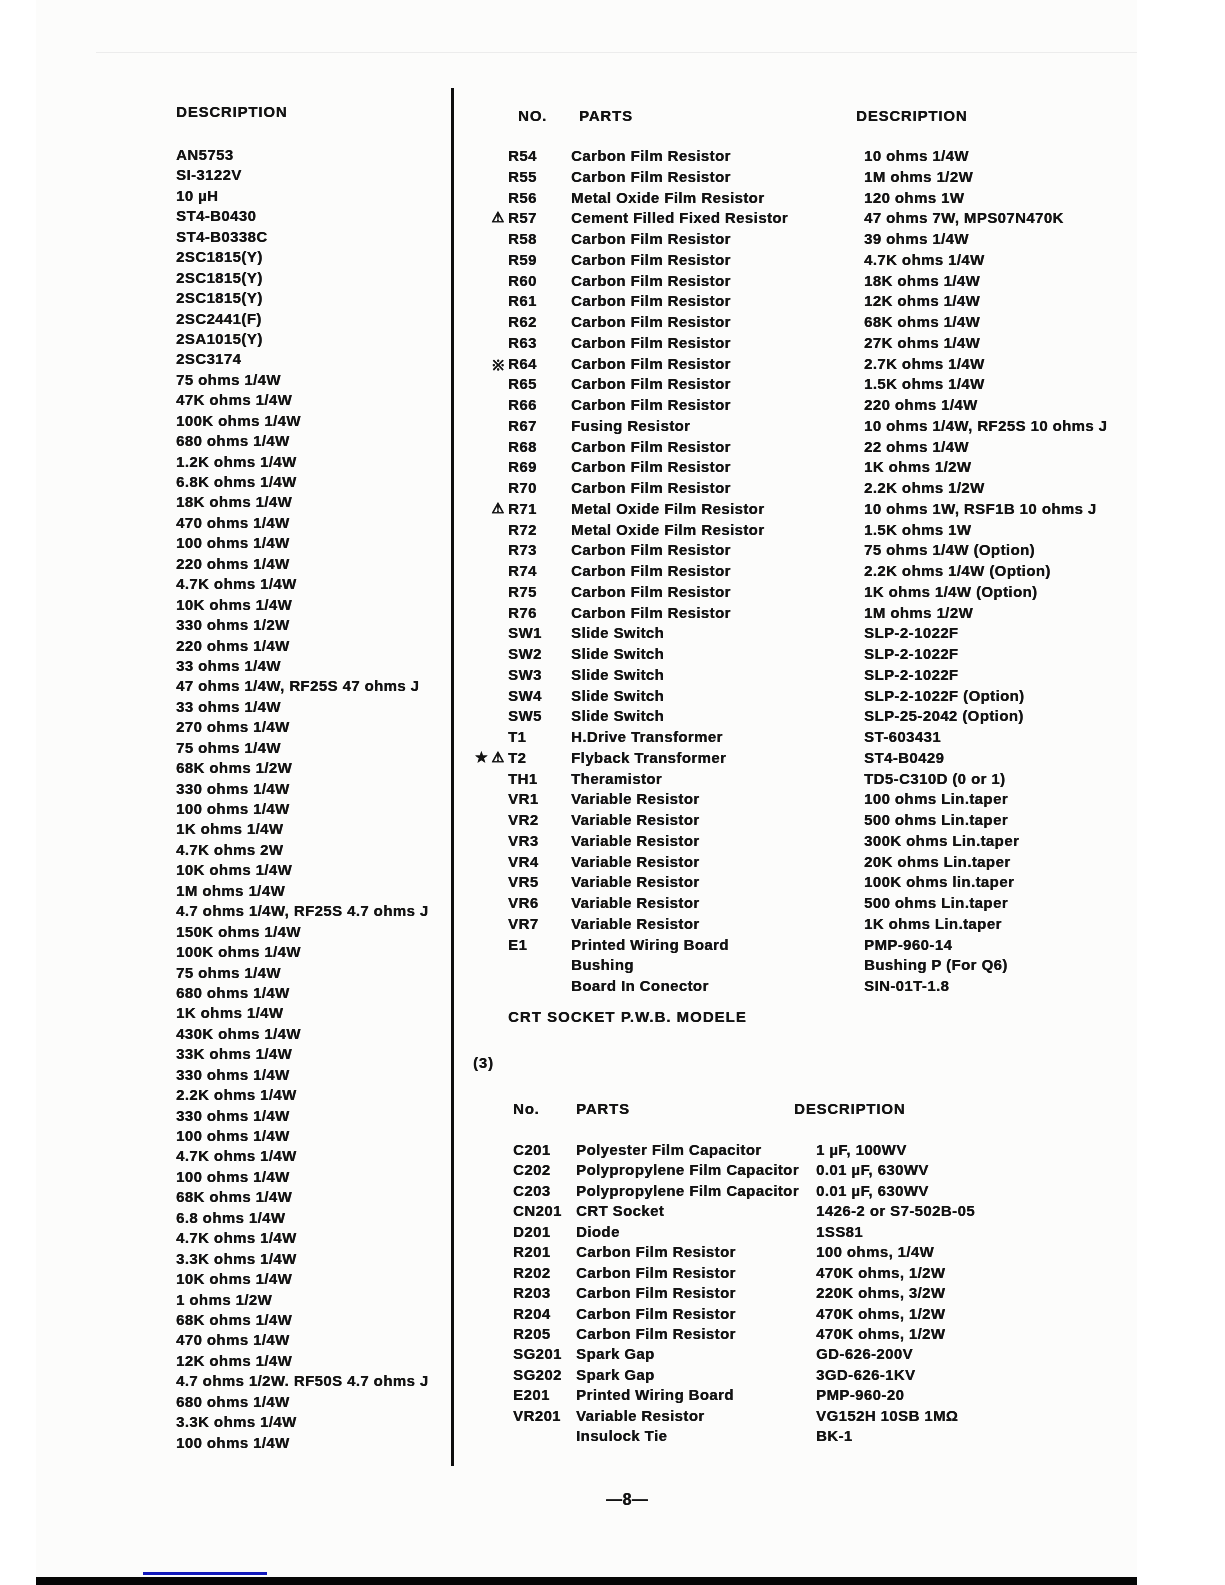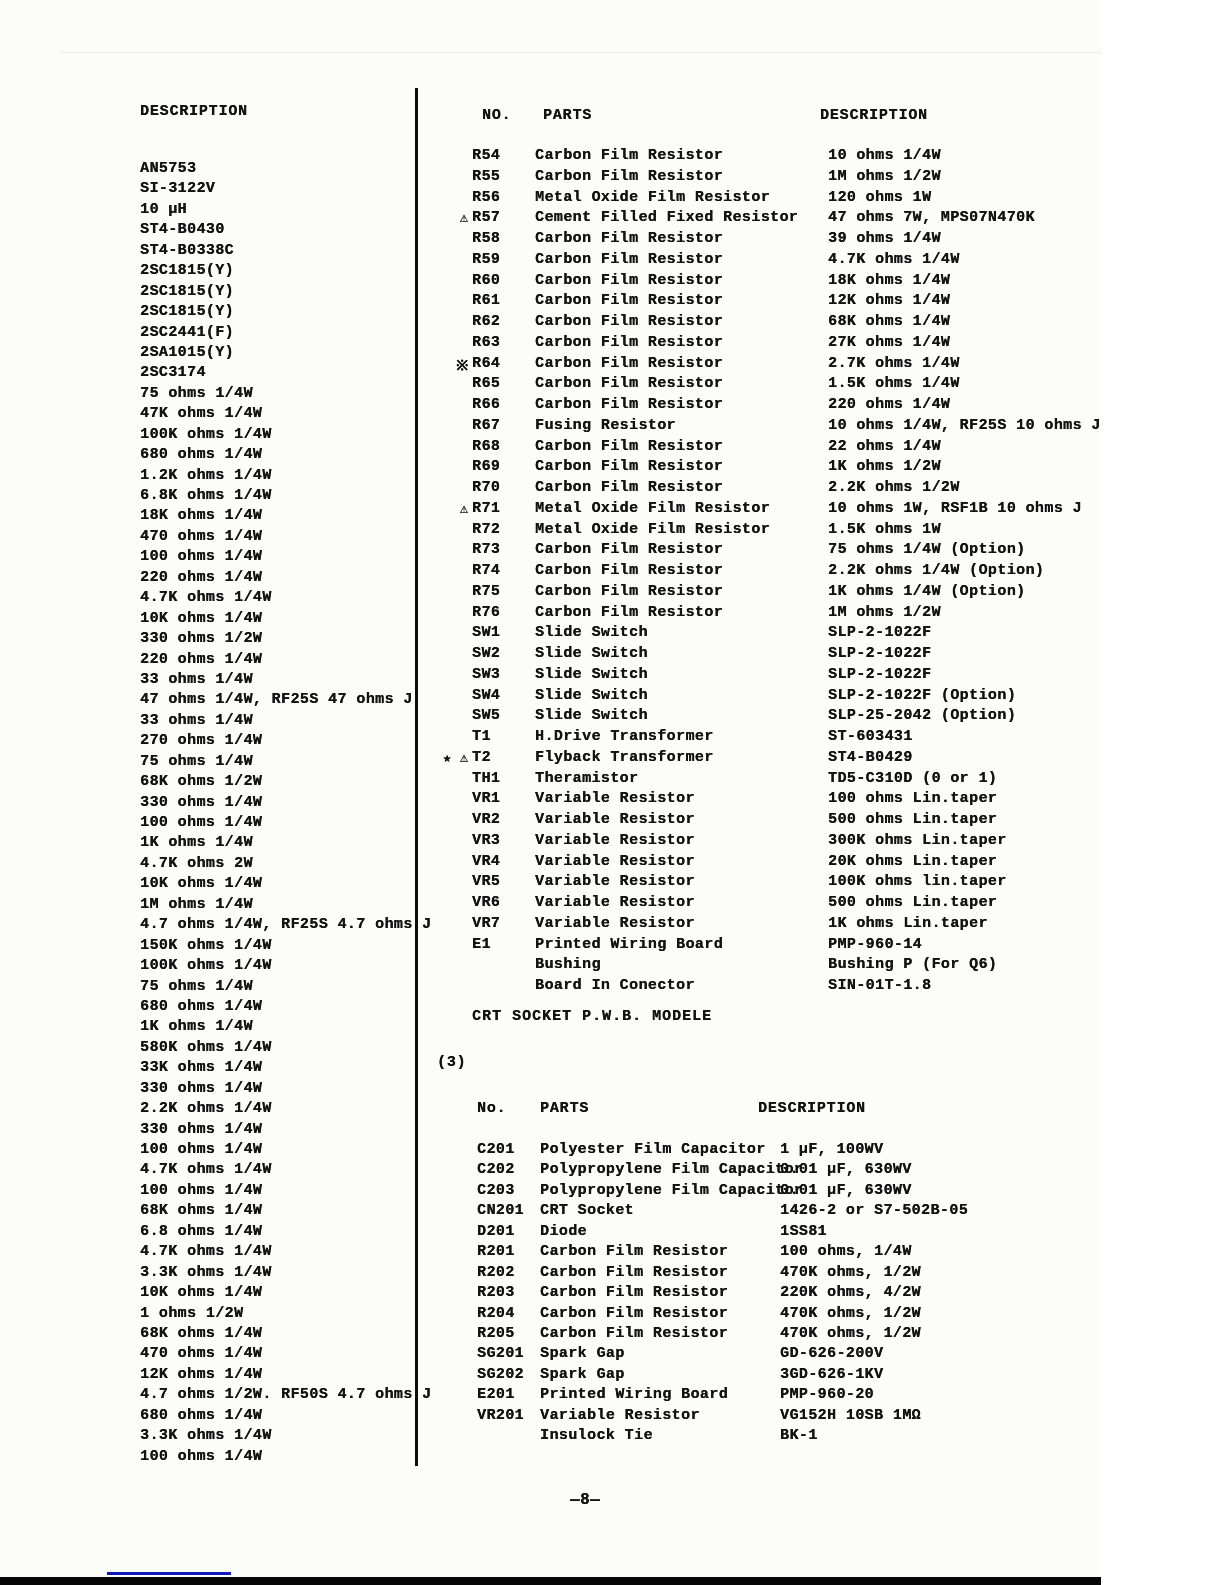--- a/index.html
+++ b/index.html
@@ -1,24 +1,24 @@
 <!DOCTYPE html>
 <html><head>
 <meta charset="utf-8">
 <style>
   html,body{margin:0;padding:0;background:#ffffff;}
   .page{
     position:relative;width:1101px;height:1585px;background:#fcfcfb;overflow:hidden;
-    font-family:Liberation Mono, monospace;font-weight:700;color:#131313;
+    font-family:Liberation Sans, sans-serif;font-weight:700;color:#131313;margin-left:36px;
     -webkit-font-smoothing:antialiased;
   }
   .t{position:absolute;white-space:nowrap;font-size:15px;letter-spacing:.4px;text-shadow:.25px 0 0 currentColor;}
   .hdr{font-size:15px;letter-spacing:.8px;}
   
-  .left-list{position:absolute;left:140px;top:160px;}
+  .left-list{position:absolute;left:140px;top:146px;}
   .left-item{height:20.45px;font-size:15px;letter-spacing:.4px;white-space:nowrap;text-shadow:.25px 0 0 currentColor;}
   
   .rows{position:absolute;left:0;width:1225px;}
   .rows .row{position:relative;height:20.75px;}
   .rows.crt .row{height:20.45px;}
   .row span{position:absolute;top:0;white-space:nowrap;font-size:15px;letter-spacing:.4px;text-shadow:.25px 0 0 currentColor;}
   .row .prefix{left:430px;width:38px;text-align:right;letter-spacing:0;font-size:14px;}
   .row .no{left:472px;}
   .row .parts{left:535px;}
   .row .desc{left:828px;}
@@ -124,21 +124,21 @@
       <div class="left-item">150K ohms 1/4W</div>
 
       <div class="left-item">100K ohms 1/4W</div>
 
       <div class="left-item">75 ohms 1/4W</div>
 
       <div class="left-item">680 ohms 1/4W</div>
 
       <div class="left-item">1K ohms 1/4W</div>
 
-      <div class="left-item">580K ohms 1/4W</div>
+      <div class="left-item">430K ohms 1/4W</div>
 
       <div class="left-item">33K ohms 1/4W</div>
 
       <div class="left-item">330 ohms 1/4W</div>
 
       <div class="left-item">2.2K ohms 1/4W</div>
 
       <div class="left-item">330 ohms 1/4W</div>
 
       <div class="left-item">100 ohms 1/4W</div>
@@ -526,21 +526,21 @@
         <span class="prefix"></span>
         <span class="no">R202</span>
         <span class="parts">Carbon Film Resistor</span>
         <span class="desc">470K ohms, 1/2W</span>
       </div>
 
       <div class="row">
         <span class="prefix"></span>
         <span class="no">R203</span>
         <span class="parts">Carbon Film Resistor</span>
-        <span class="desc">220K ohms, 4/2W</span>
+        <span class="desc">220K ohms, 3/2W</span>
       </div>
 
       <div class="row">
         <span class="prefix"></span>
         <span class="no">R204</span>
         <span class="parts">Carbon Film Resistor</span>
         <span class="desc">470K ohms, 1/2W</span>
       </div>
 
       <div class="row">

